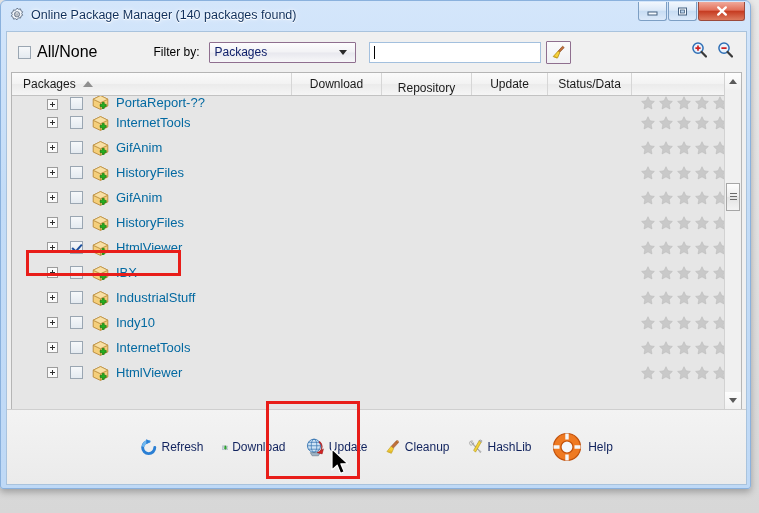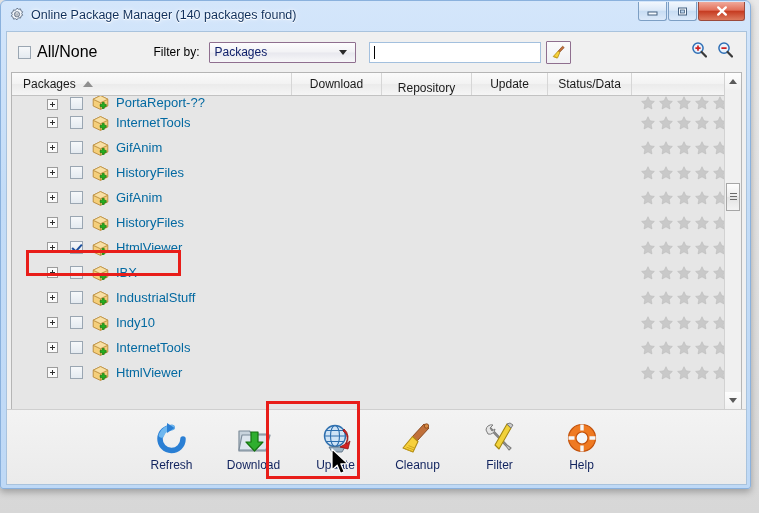--- a/index.html
+++ b/index.html
@@ -334,21 +334,21 @@
     display: flex;
     align-items: center;
     justify-content: center;
     gap: 16px;
     position: relative;
   }
   .tool-btn {
     width: 66px;
     height: 62px;
     display: flex;
-    flex-direction: column;
+    flex-direction: row;
     align-items: center;
     justify-content: center;
     gap: 4px;
     box-sizing: border-box;
     border: 1px solid transparent;
     border-radius: 3px;
   }
   .tool-btn.hovered {
     border: 1px solid #cdcdcd;
     background: linear-gradient(180deg, #fafafa 0%, #f0f0f0 50%, #e9e9e9 100%);
@@ -902,21 +902,21 @@
           </svg>
           <span class="tool-label">Cleanup</span>
         </div>
         <div class="tool-btn">
           <svg width="34" height="32" viewBox="0 0 34 32" class="tool-ico">
             <path d="M5 5 L23 24 L26 28 L28 26 L24 23 L6 4 Z" fill="#d9d9d9" stroke="#7d7d7d" stroke-width="1.1" stroke-linejoin="round"></path>
      <path d="M3 8 A5.5 5.5 0 0 1 10 3 L7 6 L9 9 L12 7 A5.5 5.5 0 0 1 5 12 Z" fill="#e6e6e6" stroke="#7d7d7d" stroke-width="1"></path>
      <path d="M28 6 L24 2 L12 23 L16 27 Z" fill="#f2d23a" stroke="#a3860f" stroke-width="1.1" stroke-linejoin="round"></path>
      <path d="M24 2 L28 6 L30 3 L27 1 Z" fill="#c9c9c9" stroke="#7d7d7d" stroke-width="1"></path>
           </svg>
-          <span class="tool-label">Filter</span>
+          <span class="tool-label">HashLib</span>
         </div>
         <div class="tool-btn">
           <svg width="34" height="32" viewBox="0 0 34 32" class="tool-ico">
             <circle cx="17" cy="16" r="13.5" fill="#ef7a22" stroke="#c2520c" stroke-width="1.2"></circle>
      <circle cx="17" cy="16" r="6" fill="#f4f7fa" stroke="#c2520c" stroke-width="1.2"></circle>
      <path d="M17 2.5 V8.5 M17 23.5 V29.5 M3.5 16 H9.5 M24.5 16 H30.5" stroke="#f4f7fa" stroke-width="3.4"></path>
           </svg>
           <span class="tool-label">Help</span>
         </div>
       </div>

